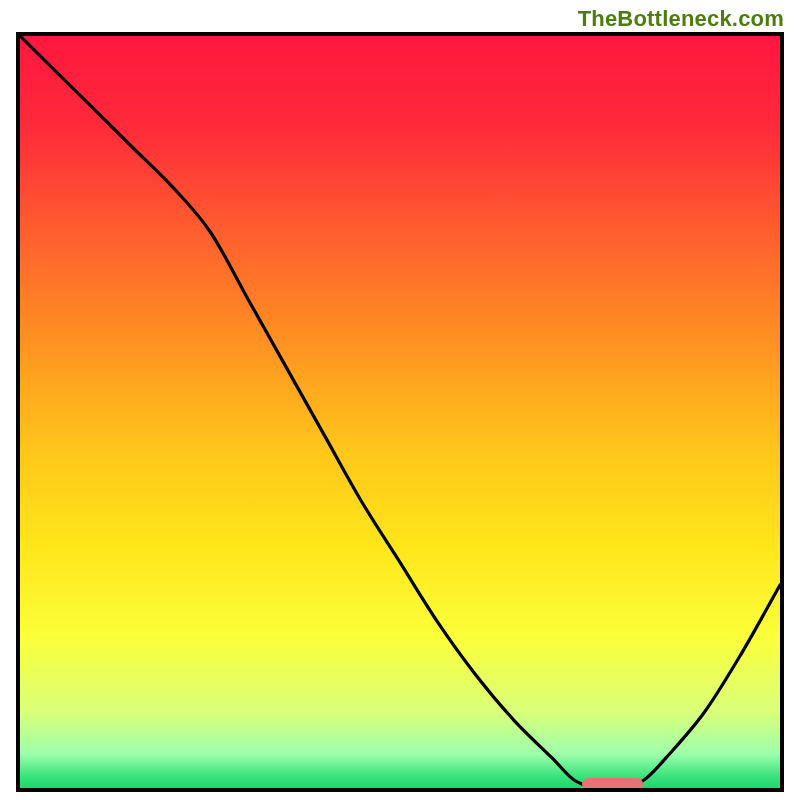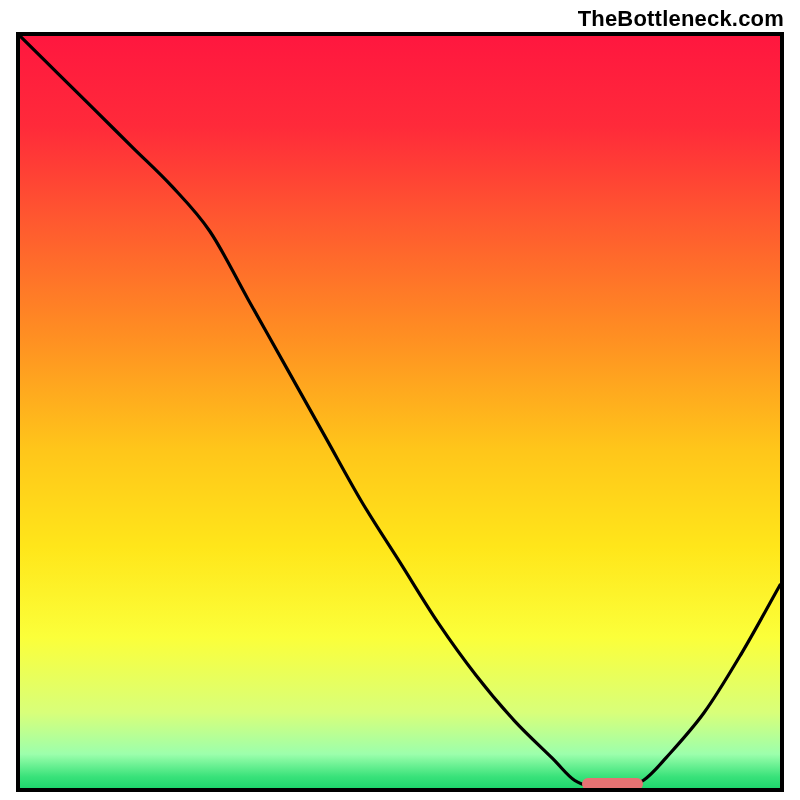--- a/index.html
+++ b/index.html
@@ -40,21 +40,21 @@
     height: 100%;
     pointer-events: none;
   }
   .watermark {
     position: absolute;
     top: 6px;
     right: 16px;
     font-family: Arial, Helvetica, sans-serif;
     font-size: 22px;
     font-weight: bold;
-    color: #000000;
+    color: #4d7c0f;
     letter-spacing: 0.2px;
   }
   .optimal-marker {
     position: absolute;
     height: 12px;
     border-radius: 6px;
     background: #e57373;
   }
 </style>
 </head>

